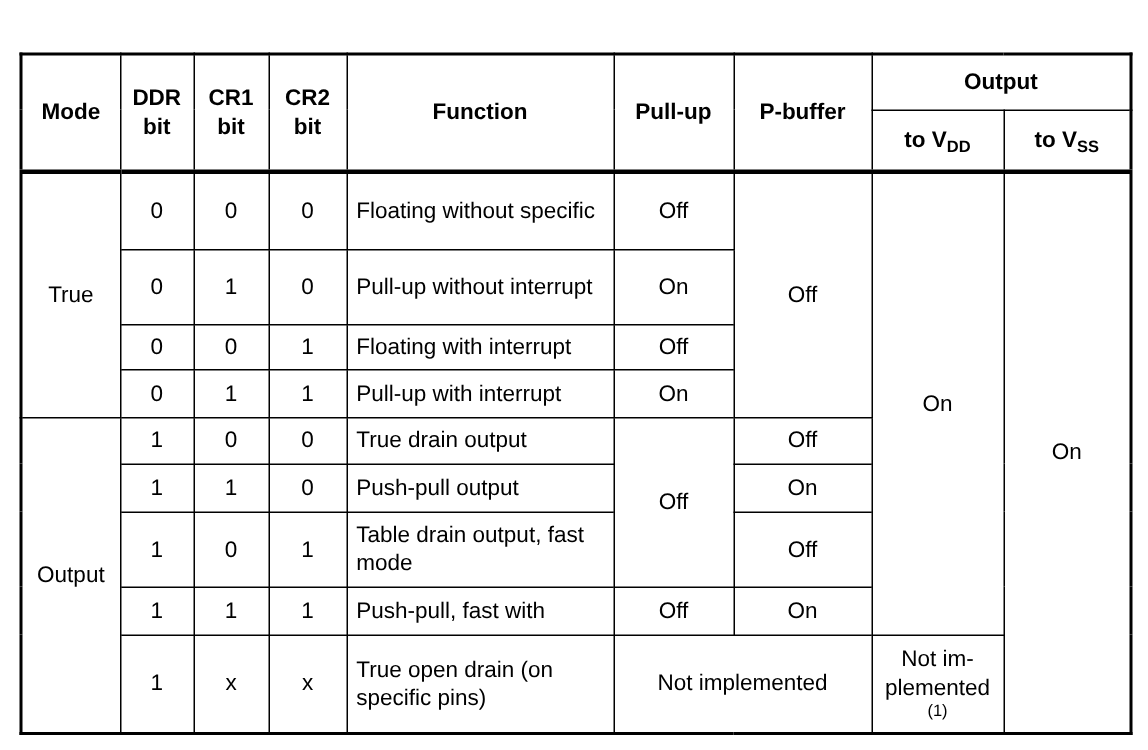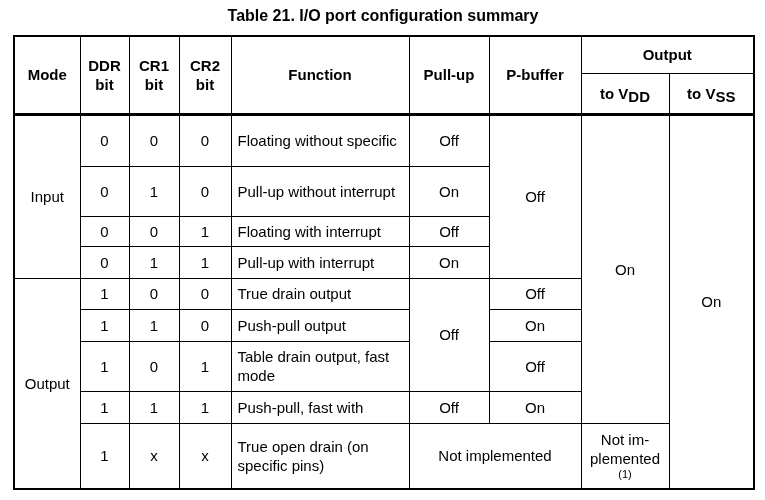--- a/index.html
+++ b/index.html
@@ -43,21 +43,21 @@
   .cfg th {
     font-weight: bold;
     white-space: pre-line;
   }
   .cfg td.fn-cell {
     text-align: left;
     padding: 3px 4px 3px 6px;
   }
   .cfg .thick-b { border-bottom: 3px solid #000; }
   .cfg sub.vsub {
-    font-size: 15px;
+    font-size: 11px;
     font-weight: bold;
     vertical-align: baseline;
     position: relative;
     top: 3px;
     line-height: 0;
   }
   .pre { white-space: pre-line; }
   .footnote {
     font-size: 11px;
     line-height: 13px;
@@ -72,21 +72,20 @@
   tr.r5 { height: 31px; }
   tr.r6 { height: 32px; }
   tr.r7 { height: 50px; }
   tr.r8 { height: 32px; }
   tr.r9 { height: 66px; }
 </style>
 </head>
 <body>
 
 <div class="page">
-  <div class="title">Table 21. I/O port configuration summary</div>
 
   <table class="cfg">
     <colgroup>
       <col style="width:66px">
         <col style="width:49px">
         <col style="width:50px">
       <col style="width:52px">
         <col style="width:178px">
         <col style="width:80px">
       <col style="width:92px">
@@ -107,21 +106,21 @@
         <th rowspan="2" class="thick-b">P-buffer</th>
         <th colspan="2">Output</th>
       </tr>
       <tr class="hh2">
         <th class="thick-b"><span>to V</span><sub class="vsub">DD</sub></th>
         <th class="thick-b"><span>to V</span><sub class="vsub">SS</sub></th>
       </tr>
     </thead>
     <tbody>
       <tr class="r1">
-        <td rowspan="4">Input</td>
+        <td rowspan="4">True</td>
         <td>0</td>
         <td>0</td>
         <td>0</td>
         <td class="fn-cell">Floating without specific</td>
         <td>Off</td>
         <td rowspan="4">Off</td>
         <td rowspan="8">On</td>
         <td rowspan="9">On</td>
       </tr>
       <tr class="r2">

